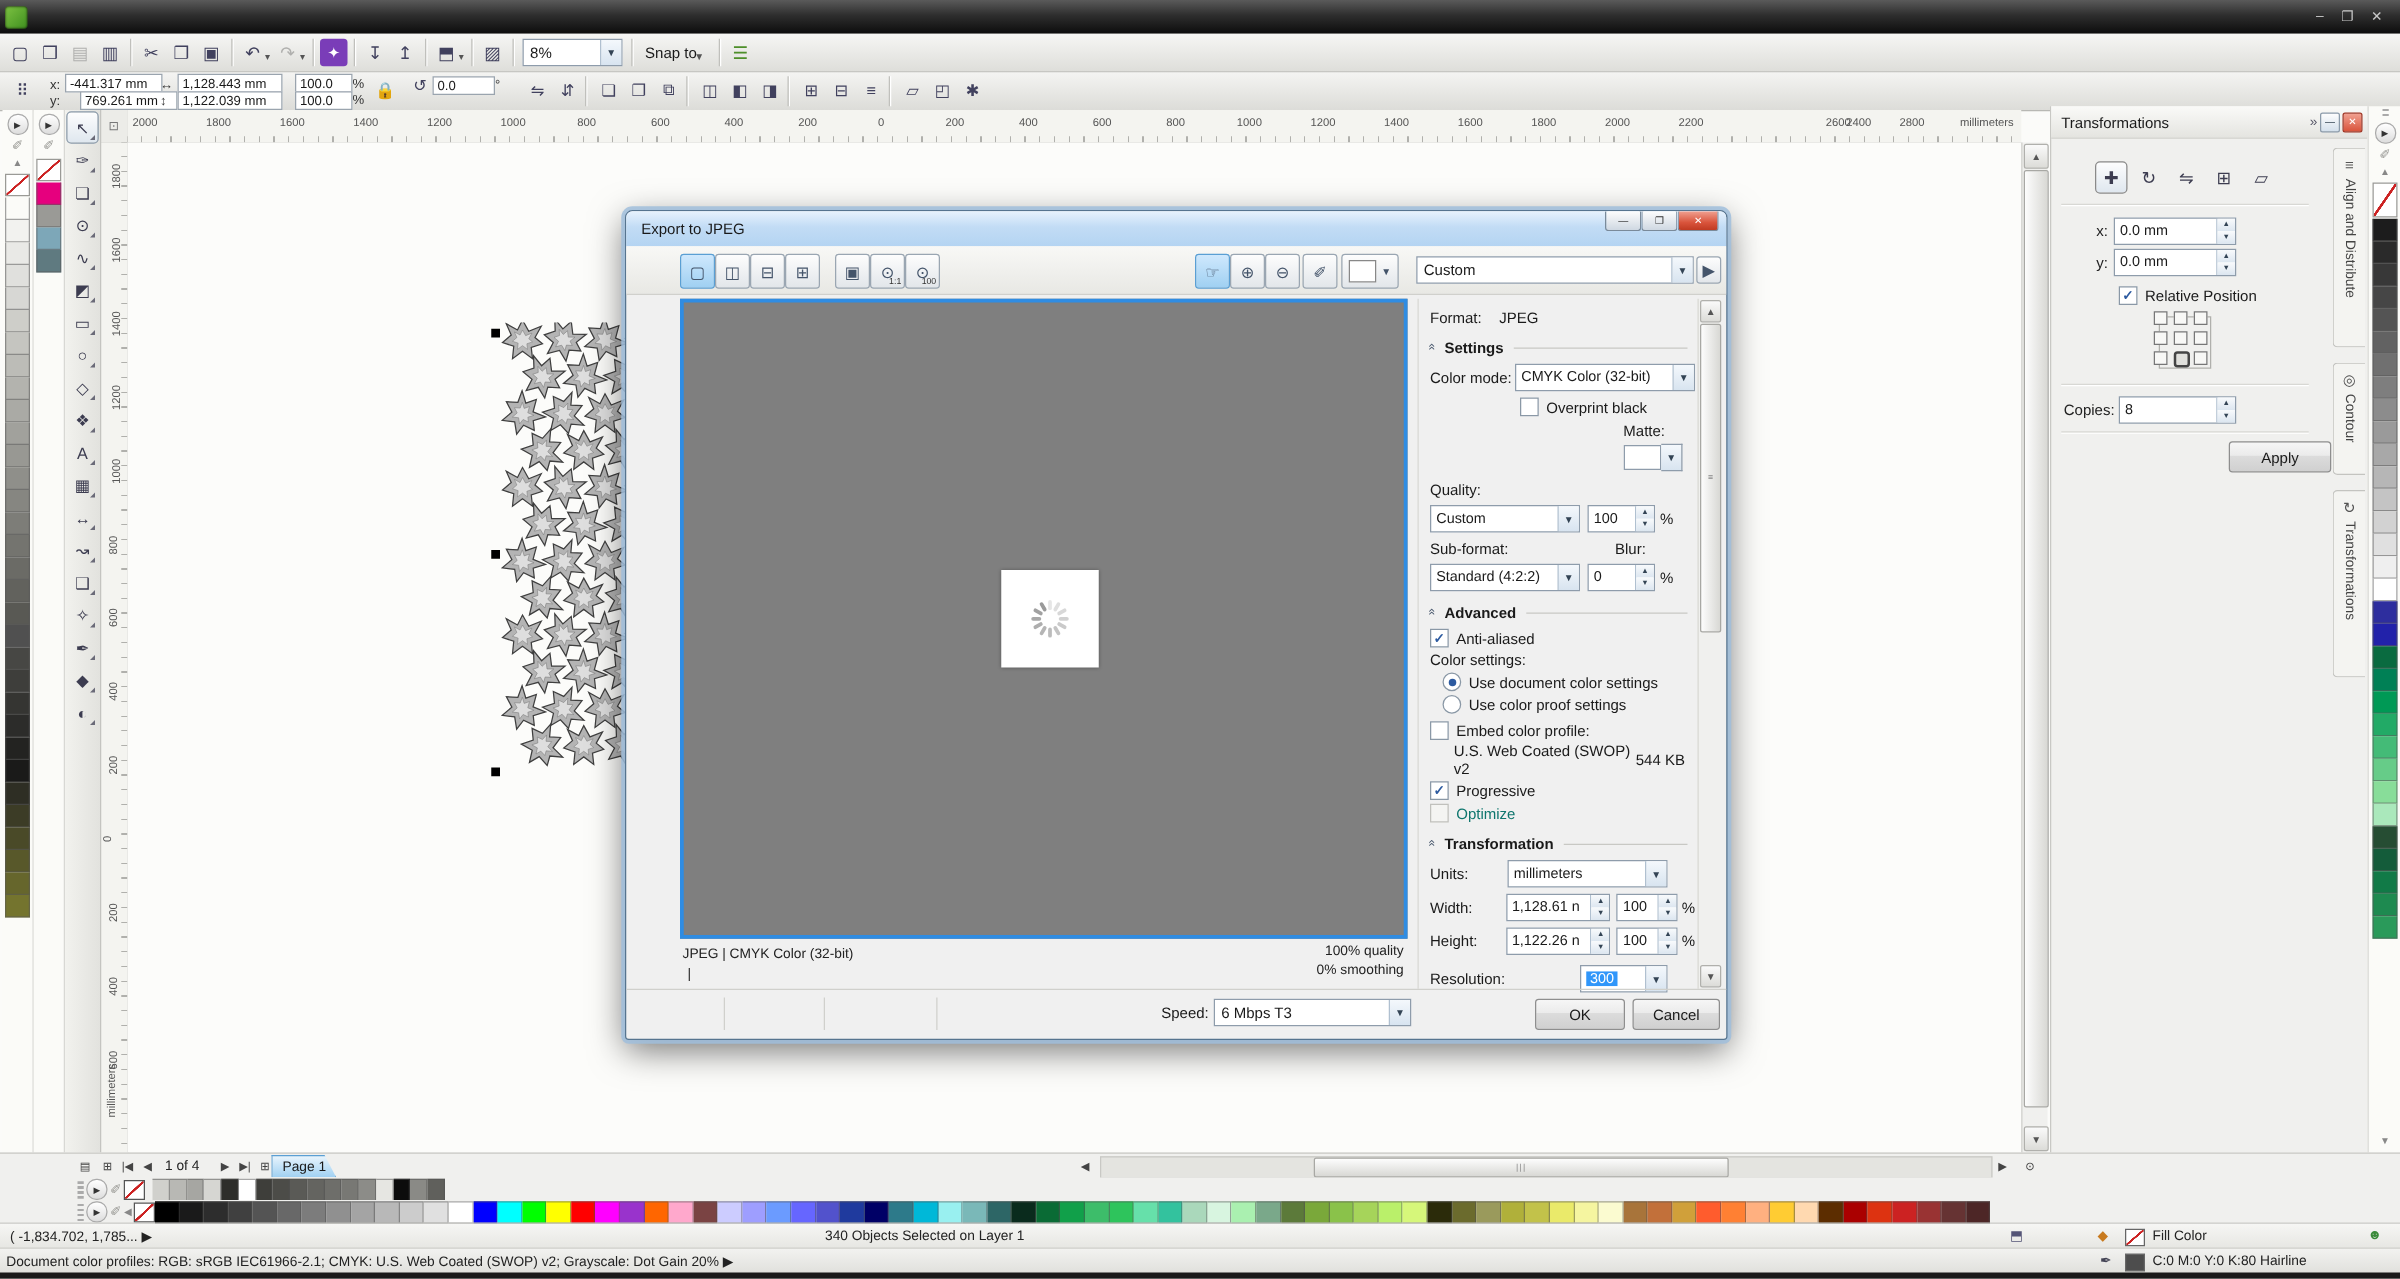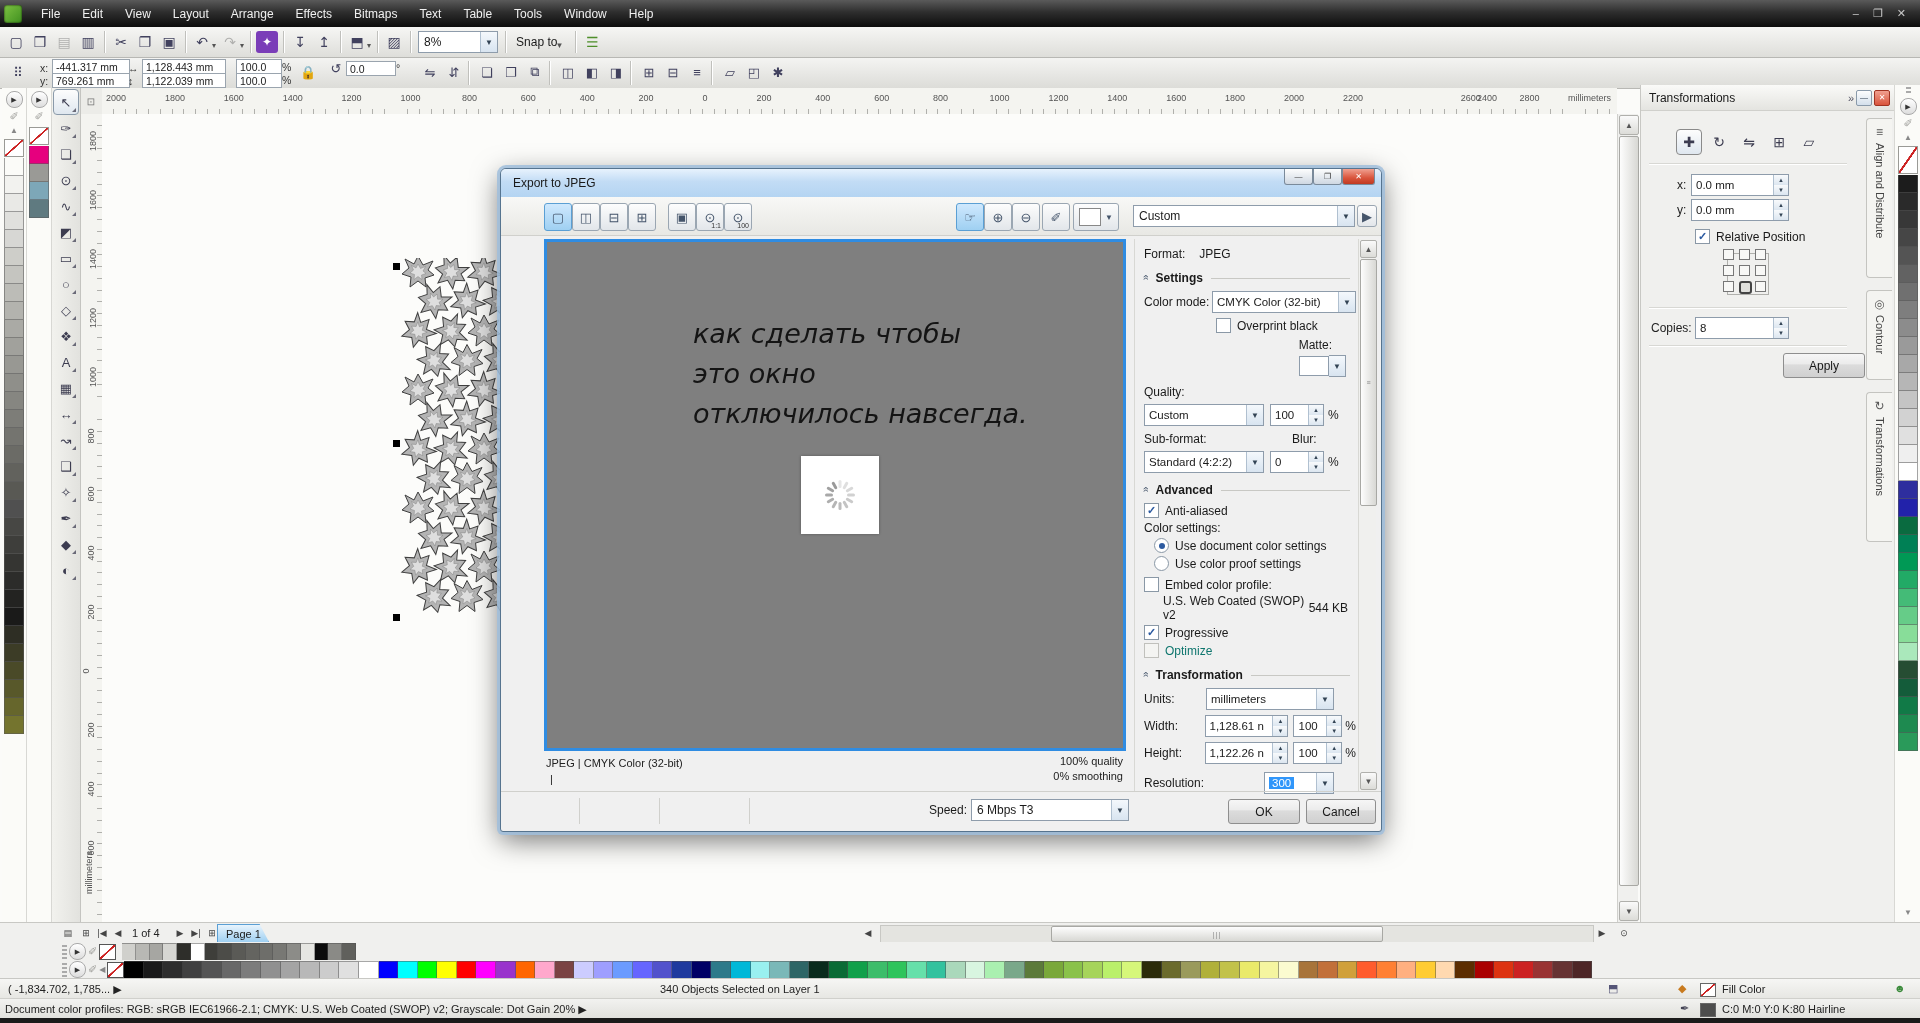--- a/index.html
+++ b/index.html
@@ -189,34 +189,20 @@
   
   #rightpal{left:1894px;top:85px;width:26px;height:837px;background:#fbfbf8;border-left:1px solid #d8d8d4;}
 </style>
 </head>
 <body>
 
 <div id="app">
 
   <div id="menubar" class="abs">
     <div id="corel-logo"></div>
-    <div id="menu-items" style="display:flex;">
-        <div class="menu-item">File</div>
-        <div class="menu-item">Edit</div>
-        <div class="menu-item">View</div>
-        <div class="menu-item">Layout</div>
-        <div class="menu-item">Arrange</div>
-        <div class="menu-item">Effects</div>
-        <div class="menu-item">Bitmaps</div>
-        <div class="menu-item">Text</div>
-        <div class="menu-item">Table</div>
-        <div class="menu-item">Tools</div>
-        <div class="menu-item">Window</div>
-        <div class="menu-item">Help</div>
-      </div>
     <div id="win-controls">
         <span>–</span>
         <span>❐</span>
         <span>✕</span>
       </div>
   </div>
 
   <div id="toolbar" class="abs">
     <div id="tb-icons" style="display:flex;align-items:center;">
         <div class="ticon">▢</div>
@@ -259,21 +245,21 @@
       </div>
   </div>
 
   <div id="propbar" class="abs">
     <div class="picon" style="left:8px;">⠿</div>
     <span class="plab" style="left:40px;top:4px;">x:</span>
     <div class="pfield" style="left:52px;top:1px;width:70px;">
         <span>-441.317 mm</span>
       </div>
     <span class="plab" style="left:40px;top:17px;">y:</span>
-    <div class="pfield" style="left:52px;top:15px;width:70px;">
+    <div class="pfield" style="left:64px;top:15px;width:70px;">
         <span>769.261 mm</span>
       </div>
     <span class="plab" style="left:128px;top:4px;">↔</span>
     <div class="pfield" style="left:142px;top:1px;width:76px;">
         <span>1,128.443 mm</span>
       </div>
     <span class="plab" style="left:128px;top:17px;">↕</span>
     <div class="pfield" style="left:142px;top:15px;width:76px;">
         <span>1,122.039 mm</span>
       </div>
@@ -669,23 +655,20 @@
         <span style="font-size:8px;margin-left:4px;">▼</span>
       </div>
       <div class="combo" style="position:absolute;left:632px;top:8px;width:220px;">
         <div class="cv">Custom</div>
         <div class="ca">▼</div>
       </div>
       <div class="dbtn" style="left:856px;top:8px;width:18px;height:20px;">▶</div>
     </div>
 
     <div id="dlg-preview">
-      <div id="preview-text">как сделать чтобы
-это окно
-отключилось навсегда.</div>
       <div id="spinner-box">
         <svg width="34" height="34" viewBox="-17 -17 34 34">
           <g id="spokes">
               <rect x="-1.5" y="-15" width="3" height="8" rx="1.5" fill="#9a9a9a" opacity="0.25" transform="rotate(0)"></rect>
               <rect x="-1.5" y="-15" width="3" height="8" rx="1.5" fill="#9a9a9a" opacity="0.32" transform="rotate(30)"></rect>
               <rect x="-1.5" y="-15" width="3" height="8" rx="1.5" fill="#9a9a9a" opacity="0.39" transform="rotate(60)"></rect>
               <rect x="-1.5" y="-15" width="3" height="8" rx="1.5" fill="#9a9a9a" opacity="0.45" transform="rotate(90)"></rect>
               <rect x="-1.5" y="-15" width="3" height="8" rx="1.5" fill="#9a9a9a" opacity="0.52" transform="rotate(120)"></rect>
               <rect x="-1.5" y="-15" width="3" height="8" rx="1.5" fill="#9a9a9a" opacity="0.59" transform="rotate(150)"></rect>
               <rect x="-1.5" y="-15" width="3" height="8" rx="1.5" fill="#9a9a9a" opacity="0.66" transform="rotate(180)"></rect>

